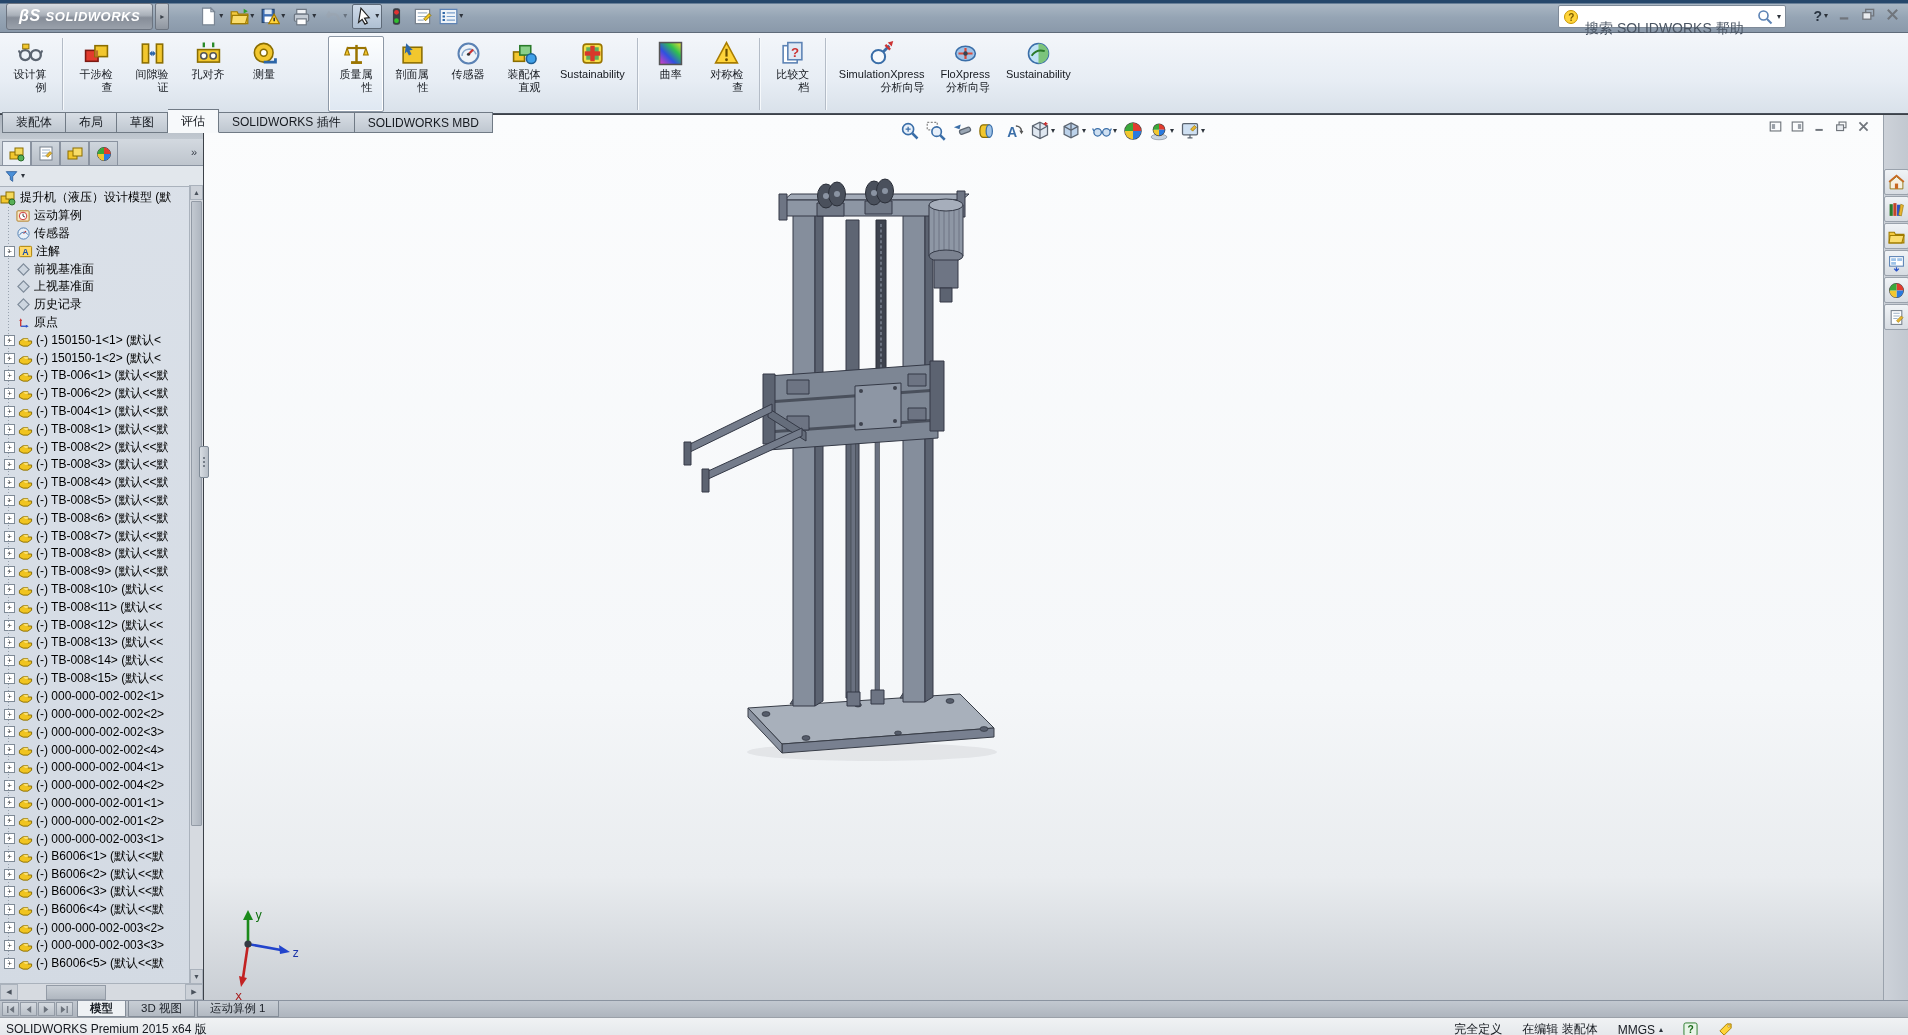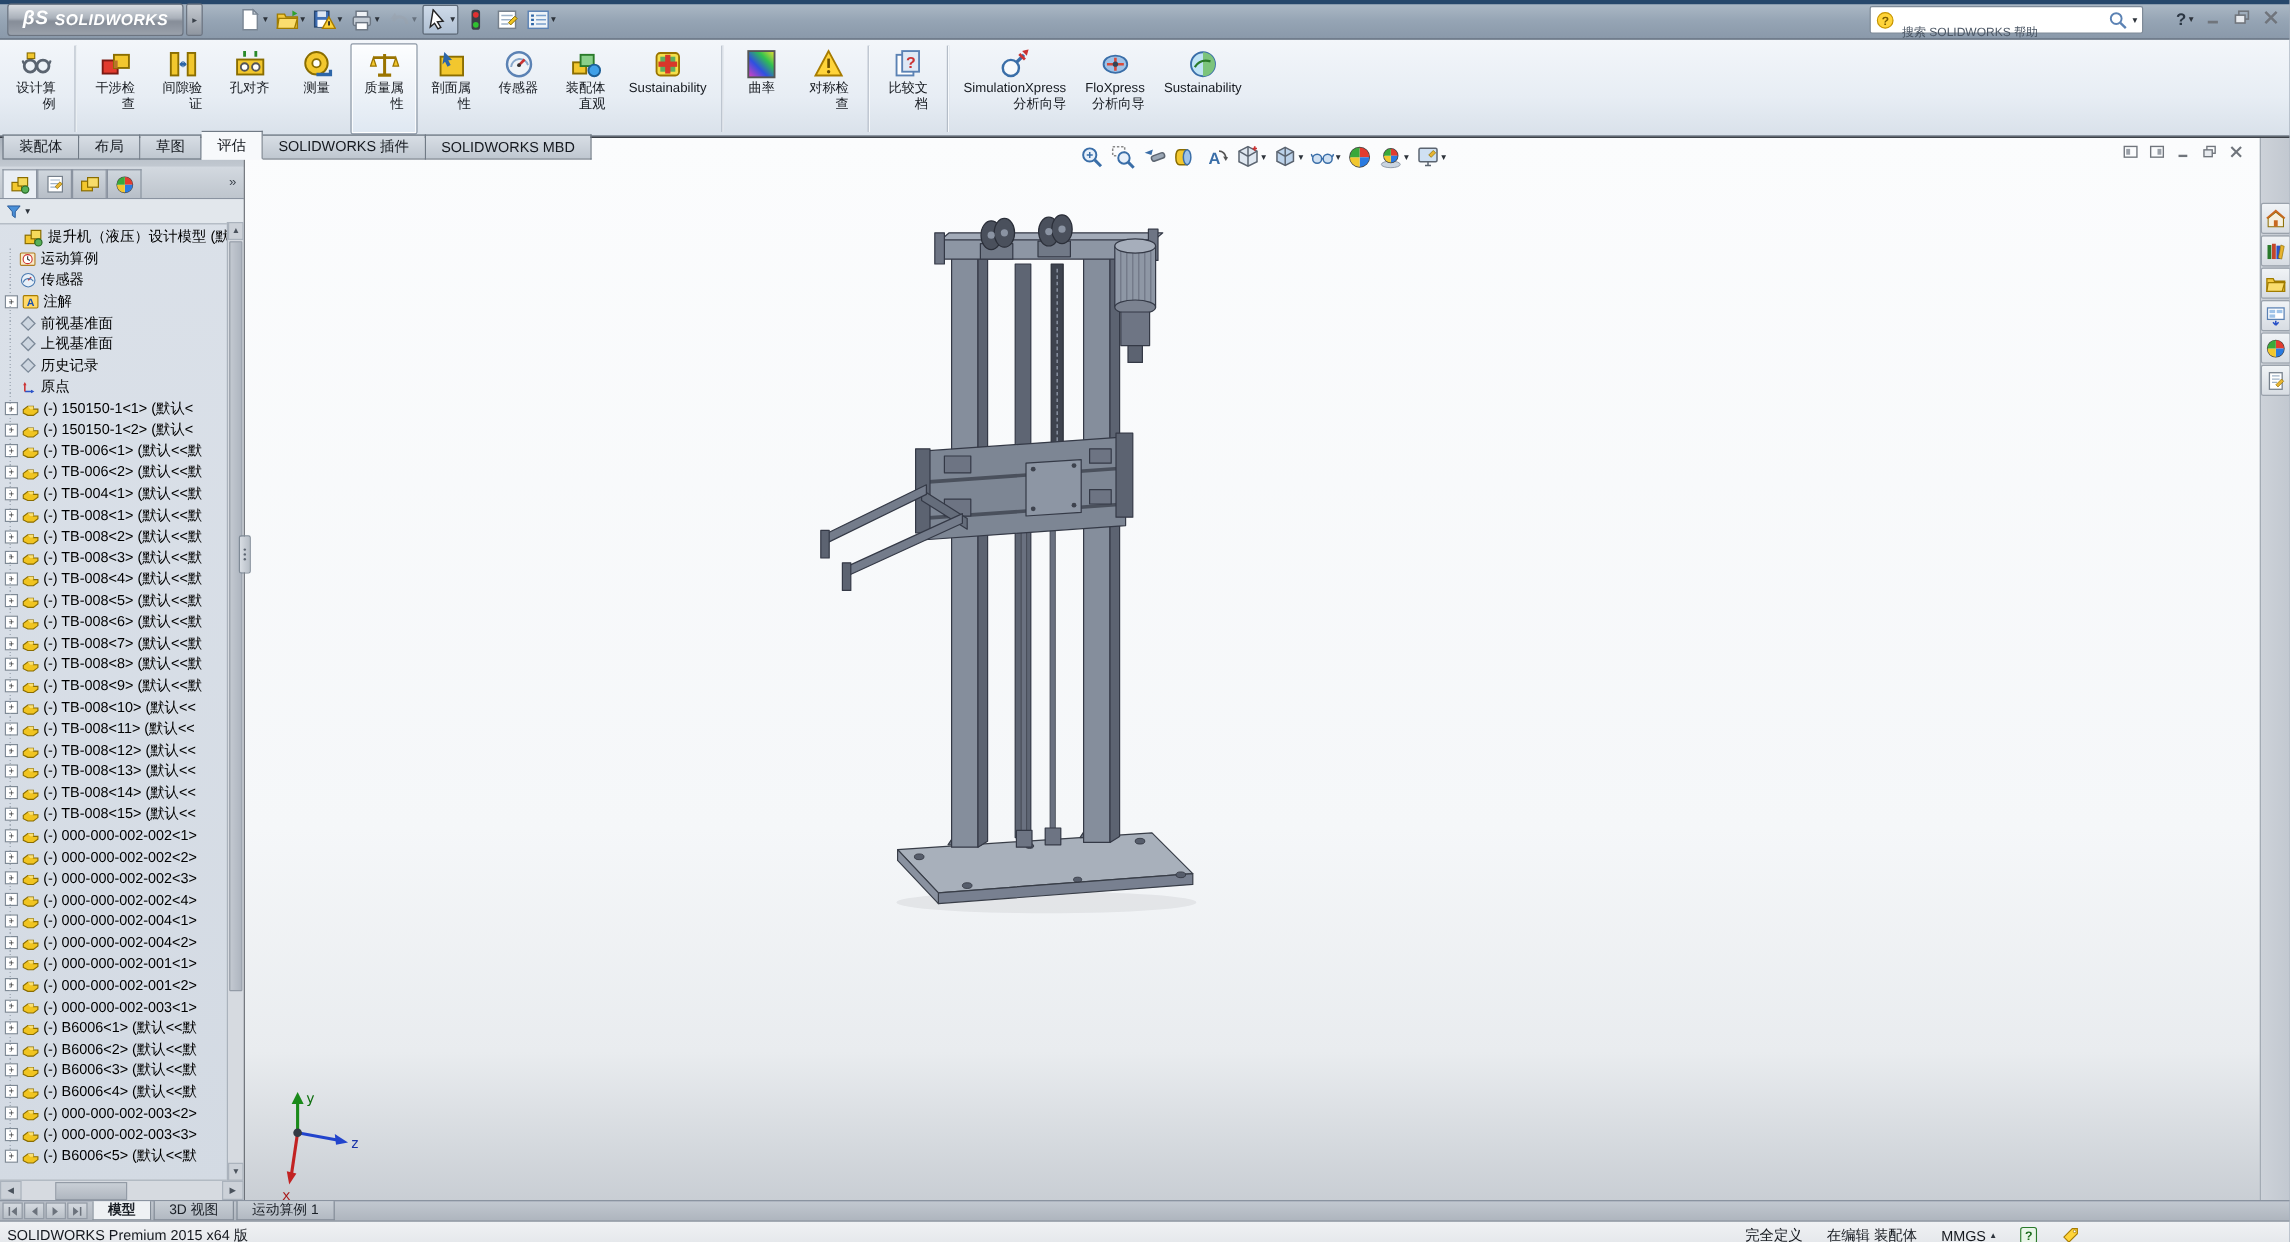--- a/index.html
+++ b/index.html
@@ -20,33 +20,33 @@
     background:linear-gradient(180deg,#c6cbd1,#8f96a0);border:1px solid #6c7480;border-radius:2px;color:#3a414a;font-size:8px;}
   .qtb{display:flex;align-items:center;gap:3px;margin-left:28px;}
   .qtb-item{display:flex;align-items:center;gap:1px;padding:2px;border-radius:2px;}
   .qtb-item .ic{width:19px;height:19px;}
   .qtb-item.pressed{border:1px solid #5e6a78;background:linear-gradient(180deg,#cfdbe9,#aebfd2);}
   .qtb-item.disabled{opacity:.45;}
   .dd{font-size:8px;color:#2d333b;line-height:8px;}
   .tb-title{position:absolute;left:0;right:0;text-align:center;font-size:12.5px;color:#10151c;pointer-events:none;}
   .search-box{position:absolute;right:122px;top:5px;width:218px;height:21px;background:#fff;border:1px solid #7e8a98;
     border-radius:2px;display:flex;align-items:center;padding:0 4px;gap:4px;}
-  .search-box input{border:0;outline:0;flex:1;font-size:10px;font-family:inherit;color:#333;background:transparent;min-width:0;margin-top:22px;}
+  .search-box input{border:0;outline:0;flex:1;font-size:14px;font-family:inherit;color:#333;background:transparent;min-width:0;margin-top:22px;}
   .search-box input::placeholder{color:#4a5563;}
   .title-right{position:absolute;right:8px;top:0;height:32px;display:flex;align-items:center;gap:9px;}
   .title-help{font-size:14px;font-weight:bold;color:#2a3542;display:flex;align-items:center;gap:2px;}
   .winglyph .ic{width:15px;height:15px;}
 
   
   .ribbon{height:78px;border-bottom:1px solid #49505a;display:flex;align-items:stretch;padding:2px 0 0 2px;
     background:linear-gradient(180deg,#f3f6fa 0,#e7edf4 60%,#d9e1ea 100%);}
   .rbtn{display:flex;flex-direction:column;align-items:center;padding:4px 7px 2px;margin:1px 0;min-width:40px;border:1px solid transparent;border-radius:2px;}
   .rbtn .ic{width:25px;height:25px;margin-bottom:2px;}
   .rlabel{white-space:pre-line;text-align:right;font-size:11px;line-height:12.5px;color:#15191f;}
-  .rbtn.sel{border:1px solid #8d98a6;background:linear-gradient(180deg,#fdfeff,#dfe8f2);box-shadow:0 0 0 1px #fff inset;}
+  .rbtn.sel{border:1px solid #8d98a6;background:linear-gradient(180deg,#fdfeff,#dfe8f2);box-shadow:0 0 0 1px #fff inset;margin-left:36px;}
   .rsep{width:1px;background:#b4bcc7;border-right:1px solid #f6f9fc;margin:3px 4px;}
 
   
   .cmdtabs{position:absolute;left:2px;top:111px;display:flex;align-items:flex-end;height:22px;z-index:30;}
   .ctab{height:19px;padding:0 13px;display:flex;align-items:center;font-size:12px;color:#15191f;
     background:linear-gradient(180deg,#d8dee5,#bfc7d0);border:1px solid #707a85;border-left-width:0;}
   .ctab:first-child{border-left-width:1px;}
   .ctab.active{background:#f7f9fb;height:22px;font-weight:normal;border-bottom-color:#f7f9fb;}
 
   
@@ -63,21 +63,21 @@
   .fm-tab.active{background:#e9eef4;}
   .fm-chevron{margin-left:auto;margin-right:6px;align-self:center;color:#3a414a;font-size:11px;}
   .filter-row{height:20px;display:flex;align-items:center;gap:3px;padding:0 5px;background:#e2e7ec;border-bottom:1px solid #aab2bc;}
   .filter-row .ic{width:13px;height:13px;}
   .tree{flex:1;overflow:hidden;position:relative;padding-top:2px;}
   .trow{height:17.8px;display:flex;align-items:center;white-space:nowrap;overflow:hidden;width:188px;font-size:12px;color:#000;}
   .trow .exp{width:9px;height:9px;flex:0 0 auto;border:1px solid #7f8residual;border:1px solid #7f8a96;background:#fff;margin:0 3px 0 4px;
     display:flex;align-items:center;justify-content:center;font-size:8px;line-height:7px;color:#333;}
   .trow .noexp{width:16px;flex:0 0 auto;}
   .trow .ic{width:15px;height:15px;margin-right:3px;}
-  .trow.root{padding-left:20px;}
+  .trow.root{padding-left:0;}
   .trow.root .ic{width:16px;height:16px;}
   .tguide{position:absolute;left:8px;top:20px;bottom:14px;width:1px;
     background:repeating-linear-gradient(to bottom,#98a2ae 0 1px,transparent 1px 3px);}
   .vscroll{position:absolute;right:0;top:70px;bottom:16px;width:13px;background:#d6dae0;border-left:1px solid #aab2bc;
     display:flex;flex-direction:column;}
   .varrow{height:13px;display:flex;align-items:center;justify-content:center;font-size:7px;color:#4a525c;background:#ccd1d8;border:1px solid #aab2bc;}
   .vthumb{flex:0 0 78%;margin:1px;background:linear-gradient(90deg,#c3c9d1,#aeb5bf);border:1px solid #939ba6;border-radius:1px;}
   .hscroll{height:16px;flex:0 0 auto;display:flex;align-items:center;background:#d6dae0;border-top:1px solid #aab2bc;}
   .harrow{width:16px;height:14px;display:flex;align-items:center;justify-content:center;font-size:7px;color:#4a525c;background:#ccd1d8;border:1px solid #aab2bc;}
   .htrack{flex:1;height:14px;position:relative;}

